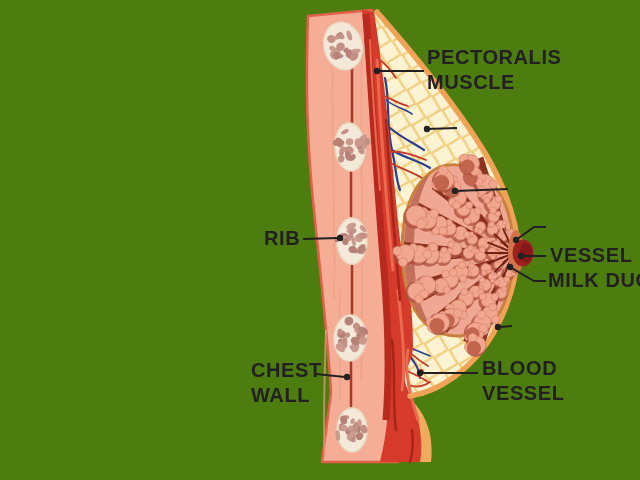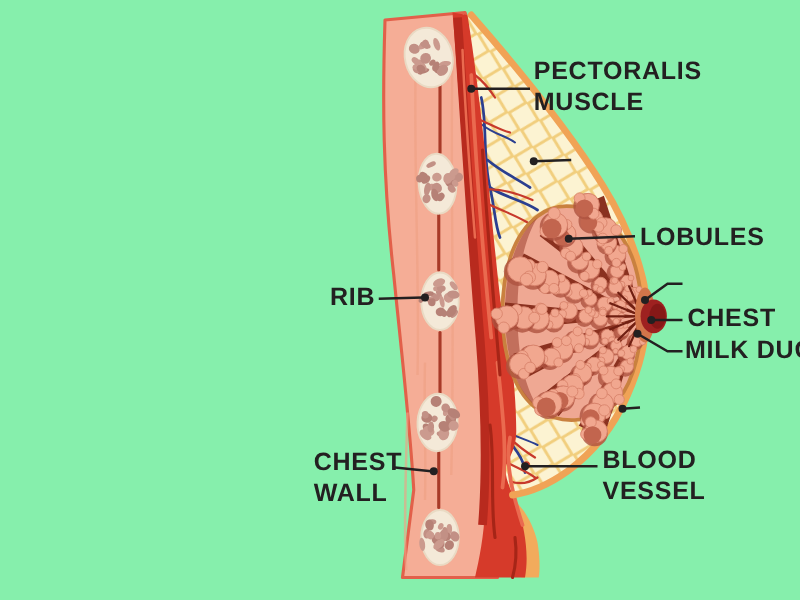--- a/index.html
+++ b/index.html
@@ -1,16 +1,16 @@
 <!DOCTYPE html>
 <html><head>
 <meta charset="utf-8">
 <style>
   html,body{margin:0;padding:0;background:#efefef;}
-  #stage{position:relative;width:640px;height:480px;background:#86efac;overflow:hidden;
+  #stage{position:relative;width:640px;height:480px;background:#4d7c0f;overflow:hidden;
          font-family:"Liberation Sans",sans-serif;}
   #art{position:absolute;left:0;top:0;}
   .lbl{position:absolute;font-weight:700;font-size:20px;line-height:25px;
        letter-spacing:.6px;color:#232021;white-space:nowrap;}
   .wrap{white-space:normal;}
 </style>
 </head>
 <body>
 
 <div id="stage">
@@ -480,20 +480,19 @@
     <path d="M420,373 L478,373"></path>        
         <circle cx="420" cy="373" r="3.2" fill="#232021" stroke="none"></circle>
     <path d="M303,239 L338,238"></path>        
         <circle cx="340" cy="238" r="3.2" fill="#232021" stroke="none"></circle>
     <path d="M316,374 L345,377"></path>        
         <circle cx="347" cy="377" r="3.2" fill="#232021" stroke="none"></circle>
   </g>
 </svg>
 
 <div class="lbl wrap" style="left:427px;top:45px;width:160px">PECTORALIS MUSCLE</div>
-<div class="lbl" style="left:512px;top:178px">LOBULES</div>
-<div class="lbl" style="left:550px;top:243px">CHEST</div>
+<div class="lbl" style="left:550px;top:243px">VESSEL</div>
 <div class="lbl" style="left:548px;top:268px">MILK DUCT</div>
 <div class="lbl" style="left:264px;top:226px">RIB</div>
 <div class="lbl wrap" style="left:251px;top:358px;width:110px">CHEST WALL</div>
 <div class="lbl wrap" style="left:482px;top:356px;width:120px">BLOOD VESSEL</div>
 
 </div>
 
 </body></html>

